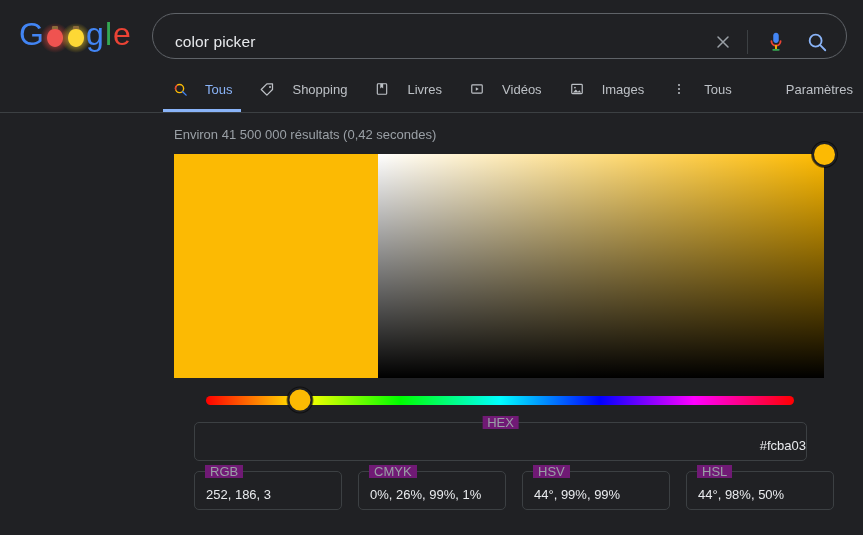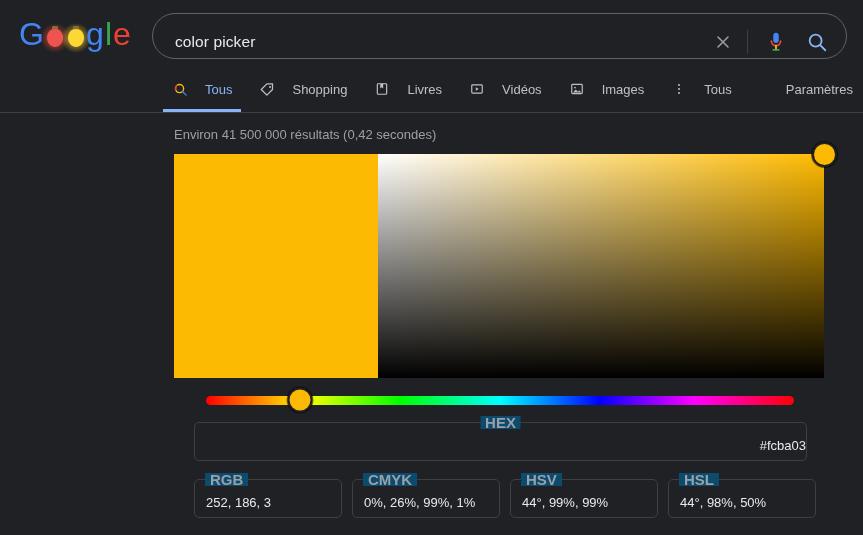--- a/index.html
+++ b/index.html
@@ -222,42 +222,41 @@
 
   .field {
     position: relative;
     border: 1px solid #3c4043;
     border-radius: 5px;
     height: 39px;
   }
   .field .legend {
     position: absolute;
     top: -7px;
-    background: #0c4a6e;
+    background: #701a75;
     padding: 0 5px;
-    font-size: 15px;
+    font-size: 13px;
     color: #9aa0a6;
     line-height: 13px;
-    font-weight: bold;
   }
   .field .val {
     position: absolute;
     bottom: 7px;
     font-size: 13px;
     color: #e8eaed;
   }
 
   .field.hex { width: 613px; }
   .field.hex .legend { left: 50%; transform: translateX(-50%); }
   .field.hex .val { left: 0; right: 0; text-align: right; }
 
   .row-small {
     display: flex;
-    gap: 10px;
-    margin-top: 18px;
+    gap: 16px;
+    margin-top: 10px;
   }
   .field.small { width: 148px; }
   .field.small .legend { left: 10px; }
   .field.small .val { left: 11px; }
 </style>
 </head>
 <body>
 
 <div class="header">
 

